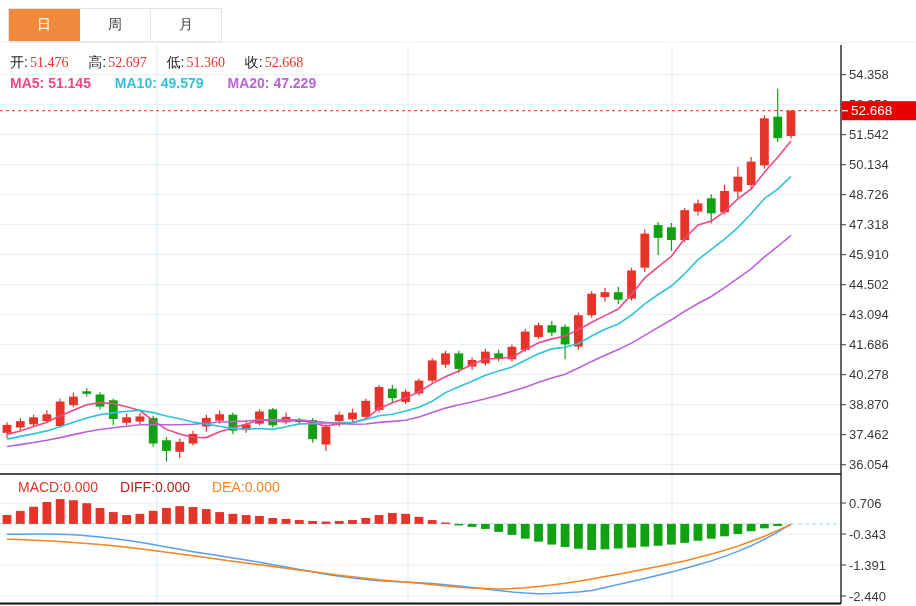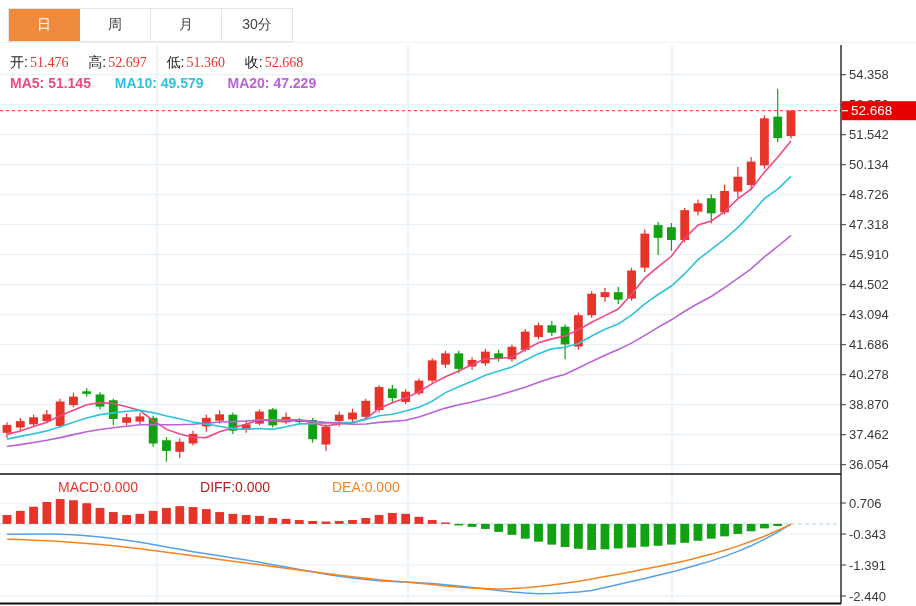--- a/index.html
+++ b/index.html
@@ -10,21 +10,21 @@
   .tab{width:71px;height:100%;display:flex;align-items:center;justify-content:center;
        font-size:14px;color:#444;border-right:1px solid #e4e4e4;cursor:pointer;box-sizing:border-box;}
   .tab.active{color:#fff;}
   .tabline{position:absolute;left:0;top:42px;width:916px;border-bottom:1px solid #f0f0f0;}
   .legend1{position:absolute;left:10px;top:54px;font-size:14px;color:#222;white-space:nowrap;}
   .legend1 .grp{margin-right:16px;}
   .legend1 .val{margin-left:2px;font-family:Liberation Serif, serif;}
   .legend2{position:absolute;left:10px;top:75px;font-size:14px;white-space:nowrap;}
   .legend2 .grp{margin-right:20px;font-weight:bold;}
   .macd-header{position:absolute;left:18px;top:479px;font-size:14px;white-space:nowrap;}
-  .macd-header .grp{margin-right:18px;margin-left:40px;}
+  .macd-header .grp{margin-right:18px;}
   svg{position:absolute;left:0;top:0;}
   svg text{font-family:"Liberation Sans",sans-serif;}
 </style>
 <style>.v-red{color:#e6342a} .c-ma5{color:#f04884} .c-ma10{color:#2fc3dc}
 .c-ma20{color:#bb62d8} .c-macd{color:#e6342a} .c-diff{color:#b91c1c} .c-dea{color:#f5831f}
 .tab.active{background:#ef8a3c;border-color:#ef8a3c}</style></head>
 <body>
 
 <svg id="chart-svg" width="916" height="606" viewBox="0 0 916 606">
     <line x1="0" y1="74.7" x2="841" y2="74.7" stroke="#e4eef7" stroke-width="1"></line>
@@ -275,21 +275,20 @@
     <text x="849" y="600.5386" fill="#3a3a3a" font-size="13" text-anchor="start">-2.440</text>
     <rect x="842" y="101.20852272727268" width="74" height="19" fill="#e60000"></rect>
     <line x1="842" y1="110.70852272727268" x2="848" y2="110.70852272727268" stroke="#ffffff" stroke-width="1.2"></line>
     <text x="851" y="115.20852272727268" fill="#ffffff" font-size="13.5" text-anchor="start">52.668</text>
   </svg>
 
 <div class="tabbar" id="tab-bar">
     <div class="tab active">日</div>
     <div class="tab">周</div>
     <div class="tab">月</div>
-    <div class="tab">30分</div>
   </div>
 <div class="tabline"></div>
 
 <div class="legend1">
   <span class="grp"><span>开:</span><span class="val v-red">51.476</span></span>
   <span class="grp"><span>高:</span><span class="val v-red">52.697</span></span>
   <span class="grp"><span>低:</span><span class="val v-red">51.360</span></span>
   <span class="grp"><span>收:</span><span class="val v-red">52.668</span></span>
 </div>
 

